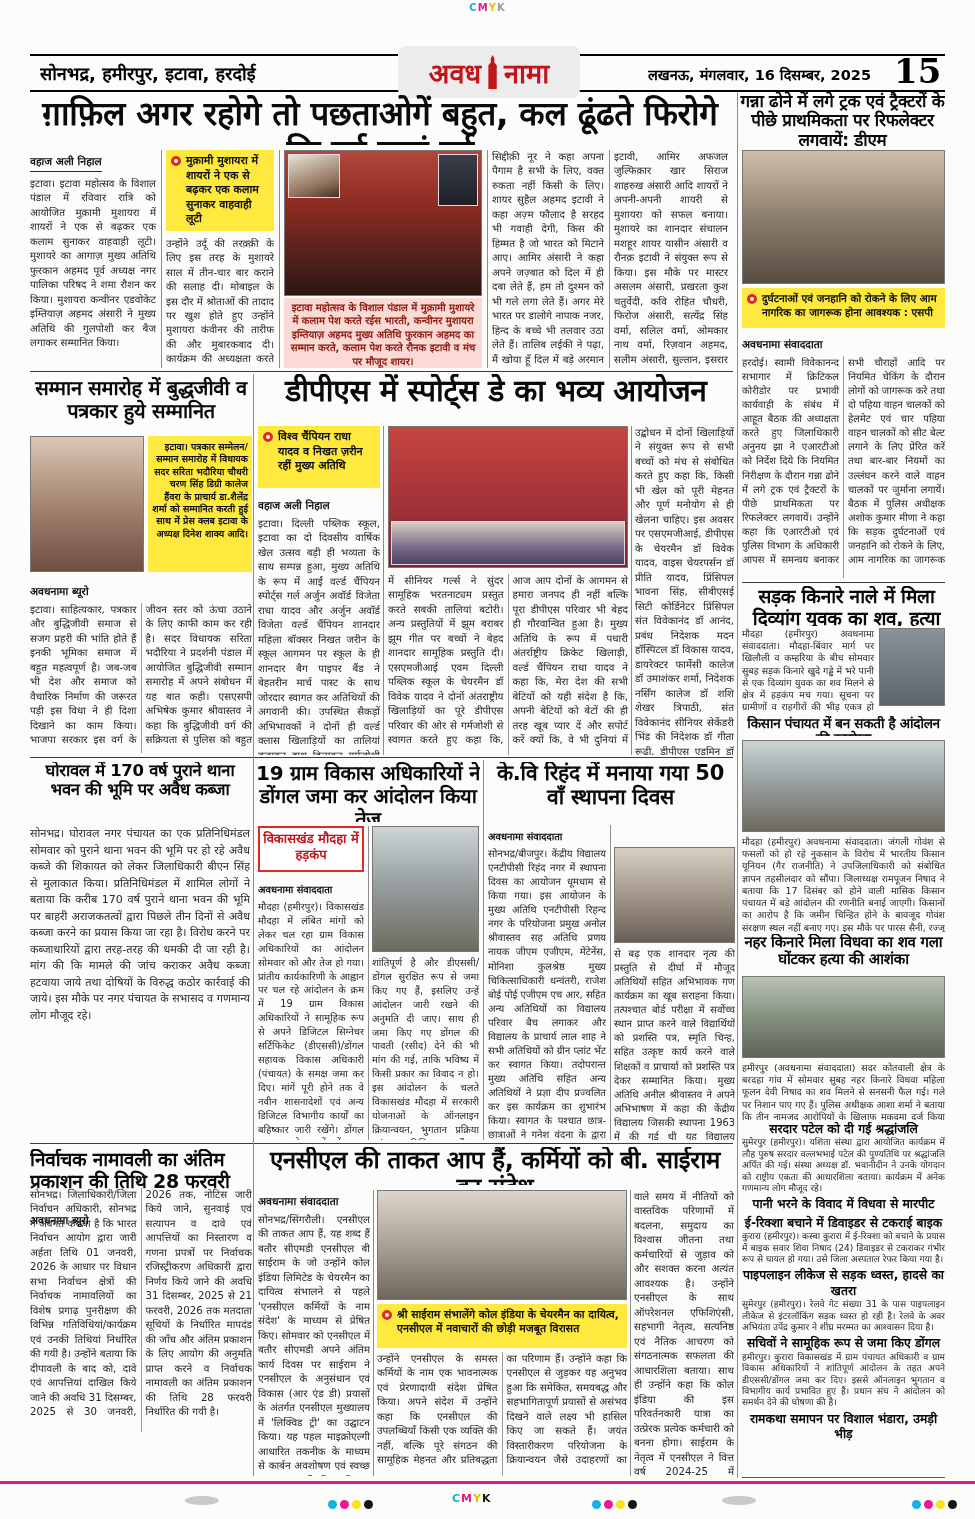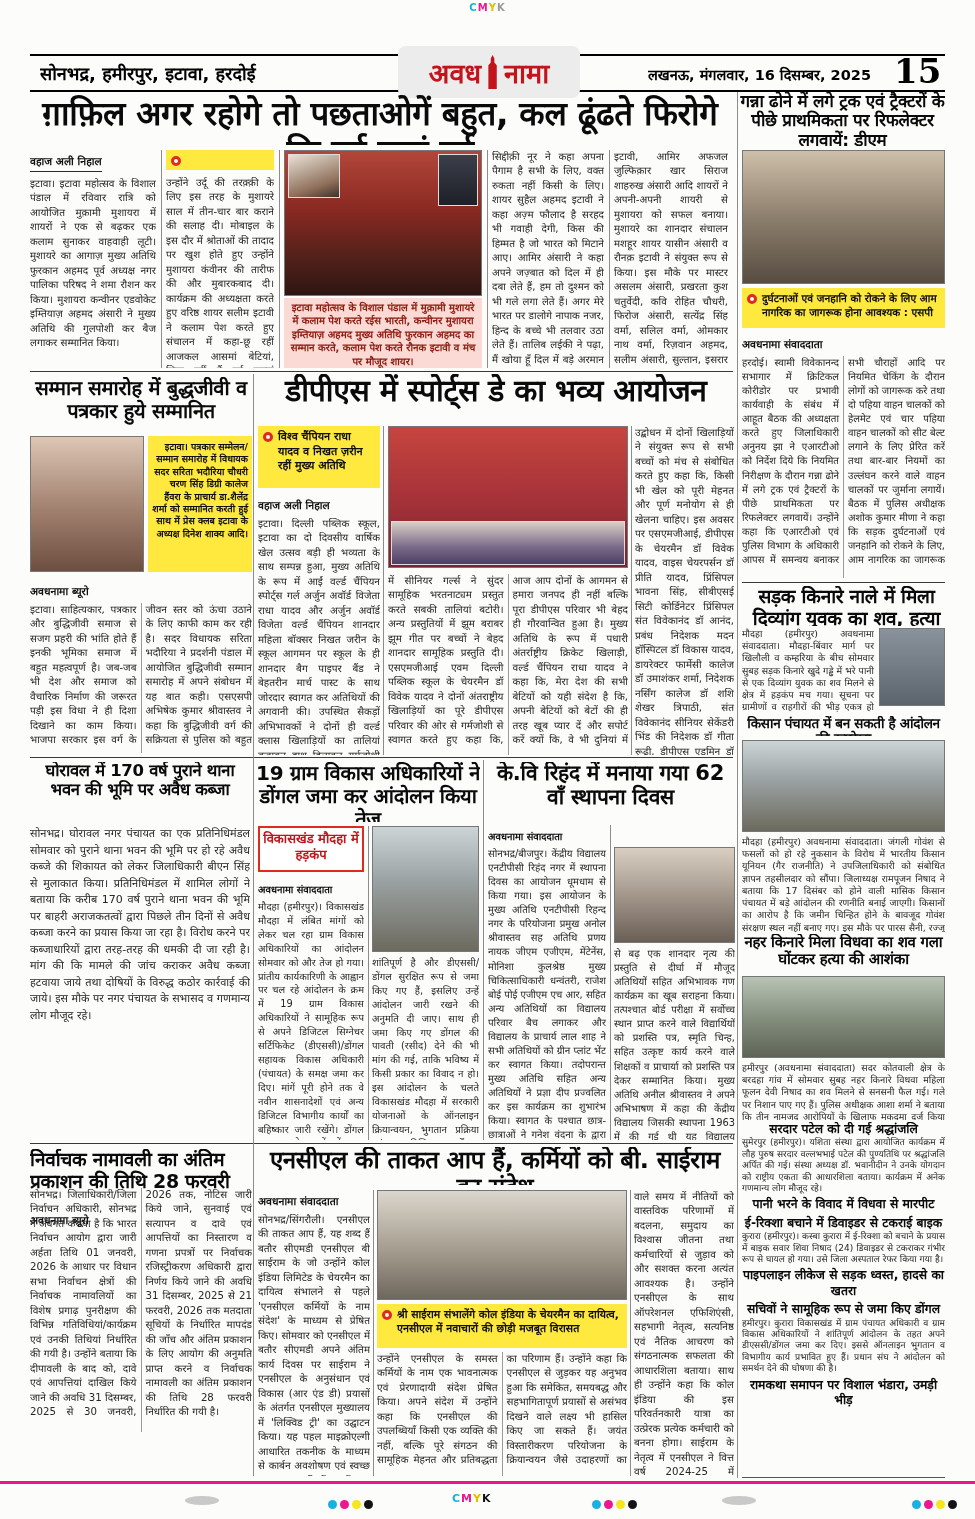--- a/index.html
+++ b/index.html
@@ -55,20 +55,21 @@
 <div class="abs h" style="left:30px;top:95px;width:700px;height:50px;font-size:33px">ग़ाफ़िल अगर रहोगे तो पछताओगें बहुत, कल ढूंढते फिरोगे कि उर्दू कहां गई</div>
 
 <div class="abs" style="left:30px;top:150px;width:126px;height:218px">
   <div class="byline">वहाज अली निहाल</div>
   <div class="bt" style="margin-top:5px">इटावा। इटावा महोत्सव के विशाल पंडाल में रविवार रात्रि को आयोजित मुक़ामी मुशायरा में शायरों ने एक से बढ़कर एक कलाम सुनाकर वाहवाही लूटी। मुशायरे का आगाज़ मुख्य अतिथि फुरकान अहमद पूर्व अध्यक्ष नगर पालिका परिषद ने शमा रौशन कर किया। मुशायरा कन्वीनर एडवोकेट इम्तियाज़ अहमद अंसारी ने मुख्य अतिथि की गुलपोशी कर बैज लगाकर सम्मानित किया।</div>
 </div>
 <div class="vr" style="left:161px;top:150px;height:218px"></div>
 <div class="abs" style="left:166px;top:150px;width:108px;height:218px">
   <div class="ybox">
     <span class="ring"></span>
+    <span class="t">मुक़ामी मुशायरा में शायरों ने एक से बढ़कर एक कलाम सुनाकर वाहवाही लूटी</span>
   </div>
   <div class="bt" style="margin-top:6px">उन्होंने उर्दू की तरक़्क़ी के लिए इस तरह के मुशायरे साल में तीन-चार बार कराने की सलाह दी। मोबाइल के इस दौर में श्रोताओं की तादाद पर खुश होते हुए उन्होंने मुशायरा कंवीनर की तारीफ की और मुबारकबाद दी। कार्यक्रम की अध्यक्षता करते हुए वरिष्ठ शायर सलीम इटावी ने कलाम पेश करते हुए संचालन में कहा-छू रहीं आजकल आसमां बेटियां, लिख रहीं हैं नई दास्तां बेटियां। संचालन करते हुए शायर यासीन अंसारी ने कहा हार जाओ तो पूछता है कौन, जीत पर सब बधाई देते हैं। संयुक्त रूप से संचालन</div>
 </div>
 <div class="vr" style="left:279px;top:150px;height:218px"></div>
 <div class="abs photo ph-stage" style="left:284px;top:150px;width:198px;height:146px">
   <div class="inset" style="left:3px;top:3px;width:52px;height:44px;background:linear-gradient(160deg,#e8e2d6,#8f6f5a 70%,#40302a)"></div>
   <div class="inset" style="right:3px;top:3px;width:40px;height:52px;background:linear-gradient(180deg,#3c3f4a,#1d2027)"></div>
 </div>
 <div class="abs pink" style="left:284px;top:298px;width:198px;height:70px">इटावा महोत्सव के विशाल पंडाल में मुक़ामी मुशायरे में कलाम पेश करते रईस भारती, कन्वीनर मुशायरा इम्तियाज़ अहमद मुख्य अतिथि फुरकान अहमद का सम्मान करते, कलाम पेश करते रौनक इटावी व मंच पर मौजूद शायर।</div>
 <div class="vr" style="left:487px;top:150px;height:218px"></div>
@@ -131,21 +132,21 @@
 <div class="abs h" style="left:256px;top:762px;width:224px;height:60px;font-size:20px">19 ग्राम विकास अधिकारियों ने डोंगल जमा कर आंदोलन किया तेज</div>
 <div class="abs redbox" style="left:258px;top:826px;width:106px;height:46px">विकासखंड मौदहा में हड़कंप</div>
 <div class="abs" style="left:258px;top:878px;width:106px;height:19px">
   <span class="byline" style="font-size:9.8px">अवधनामा संवाददाता</span>
 </div>
 <div class="abs bt" style="left:258px;top:900px;width:106px;height:240px;font-size:9.8px">मौदहा (हमीरपुर)। विकासखंड मौदहा में लंबित मांगों को लेकर चल रहा ग्राम विकास अधिकारियों का आंदोलन सोमवार को और तेज हो गया। प्रांतीय कार्यकारिणी के आह्वान पर चल रहे आंदोलन के क्रम में 19 ग्राम विकास अधिकारियों ने सामूहिक रूप से अपने डिजिटल सिग्नेचर सर्टिफिकेट (डीएससी)/डोंगल सहायक विकास अधिकारी (पंचायत) के समक्ष जमा कर दिए। मांगें पूरी होने तक वे नवीन शासनादेशों एवं अन्य डिजिटल विभागीय कार्यों का बहिष्कार जारी रखेंगे। डोंगल जमा करने वालों में ग्राम विकास अधिकारी नीतेश कुमार सिंह, उपेन्द्रनाथ पाण्डेय, प्रियंका देवी, भूपेन्द्र, हरीबाबू, अरविन्द सोनी, बीरेंद्र पाल, अरविन्द पाल, नीरज पटेल, शिवमूर्ति सिंह, हरिश्चंद्र, स्वाती, विनोद वर्मा, राजू सिंह, निशाचन्द, दिगम्बर सिंह, बृजेश शुक्ला, अरविन्द यादव एवं भगवान प्रसाद शामिल रहे। ग्राम विकास अधिकारियों ने सहायक विकास अधिकारी (पंचायत) से अनुरोध किया कि चूंकि आंदोलन पूरी तरह</div>
 <div class="vr" style="left:368px;top:826px;height:314px"></div>
 <div class="abs photo ph-out" style="left:372px;top:826px;width:107px;height:126px"></div>
 <div class="abs bt" style="left:372px;top:956px;width:107px;height:184px;font-size:9.8px">शांतिपूर्ण है और डीएससी/डोंगल सुरक्षित रूप से जमा किए गए हैं, इसलिए उन्हें आंदोलन जारी रखने की अनुमति दी जाए। साथ ही जमा किए गए डोंगल की पावती (रसीद) देने की भी मांग की गई, ताकि भविष्य में किसी प्रकार का विवाद न हो। इस आंदोलन के चलते विकासखंड मौदहा में सरकारी योजनाओं के ऑनलाइन क्रियान्वयन, भुगतान प्रक्रिया एवं अन्य डिजिटल कार्यों पर व्यापक असर पड़ने की संभावना जताई जा रही है। सूचनार्थ इसकी प्रतिलिपि खंड विकास अधिकारी मौदहा को भी प्रेषित की गई है।</div>
 
-<div class="abs h" style="left:486px;top:762px;width:249px;height:60px;font-size:21px">के.वि रिहंद में मनाया गया 62 वाँ स्थापना दिवस</div>
+<div class="abs h" style="left:486px;top:762px;width:249px;height:60px;font-size:21px">के.वि रिहंद में मनाया गया 50 वाँ स्थापना दिवस</div>
 <div class="abs" style="left:488px;top:825px;width:120px;height:19px">
   <span class="byline" style="font-size:9.8px">अवधनामा संवाददाता</span>
 </div>
 <div class="abs bt" style="left:488px;top:847px;width:118px;height:293px;font-size:9.9px">सोनभद्र/बीजपुर। केंद्रीय विद्यालय एनटीपीसी रिहंद नगर में स्थापना दिवस का आयोजन धूमधाम से किया गया। इस आयोजन के मुख्य अतिथि एनटीपीसी रिहन्द नगर के परियोजना प्रमुख अनोल श्रीवास्तव सह अतिथि प्रणय नायक जीएम एजीएम, मेंटेनेंस, मोनिशा कुलश्रेष्ठ मुख्य चिकित्साधिकारी धन्वंतरी, राजेश बोई पोई एजीएम एच आर, सहित अन्य अतिथियों का विद्यालय परिवार बैच लगाकर और विद्यालय के प्राचार्य लाल शाह ने सभी अतिथियों को ग्रीन प्लांट भेंट कर स्वागत किया। तदोपरान्त मुख्य अतिथि सहित अन्य अतिथियों ने प्रज्ञा दीप प्रज्वलित कर इस कार्यक्रम का शुभारंभ किया। स्वागत के पश्चात छात्र-छात्राओं ने गनेश वंदना के द्वारा कार्यक्रम का शुभारंभ किया। इस आयोजन में सांस्कृतिक कार्यक्रम के अलावा केंद्रीय विद्यालय संगठन से संबंधित जानकारी को नुक्कड़ नाटक, स्वागत गीत, समूह गान, नृत्य हरियानवी, लोक नृत्य, एकल नृत्य, दक्षिण भारती नृत्य, पंजाबी सहित एक</div>
 <div class="vr" style="left:610px;top:825px;height:315px"></div>
 <div class="abs photo ph-kv" style="left:614px;top:847px;width:121px;height:96px"></div>
 <div class="abs bt" style="left:614px;top:947px;width:121px;height:193px;font-size:9.9px">से बढ़ एक शानदार नृत्य की प्रस्तुति से दीर्घा में मौजूद अतिथियों सहित अभिभावक गण कार्यक्रम का खूब सराहना किया। तत्पश्चात बोर्ड परीक्षा में सर्वोच्च स्थान प्राप्त करने वाले विद्यार्थियों को प्रशस्ति पत्र, स्मृति चिन्ह, सहित उत्कृष्ट कार्य करने वाले शिक्षकों व प्राचार्या को प्रशस्ति पत्र देकर सम्मानित किया। मुख्य अतिथि अनील श्रीवास्तव ने अपने अभिभाषण में कहा की केंद्रीय विद्यालय जिसकी स्थापना 1963 में की गई थी यह विद्यालय उत्तरोत्तर प्रगति की ओर शिक्षकों की मेहनत से विद्यार्थियों में शिक्षा, खेलकूद, एन सी सी, सांस्कृतिक कार्यक्रमों सहित अन्य गतिविधियों में दीन प्रतिदिन नई ऊंचाई की ओर अग्रसर है। कार्यक्रम के अंत में आए हुए अतिथियों का अनुराग प्रकाश ने धन्यवाद ज्ञापित कर आभार प्रकट किया।</div>
 
 <div class="abs h" style="left:255px;top:1147px;width:480px;height:38px;font-size:24px">एनसीएल की ताकत आप हैं, कर्मियों को बी. साईराम का संदेश</div>
 <div class="abs" style="left:258px;top:1190px;width:112px;height:20px">
@@ -200,20 +201,21 @@
     </div>
     <div class="brief">
       <div class="bh">पानी भरने के विवाद में विधवा से मारपीट</div>
     </div>
     <div class="brief">
       <div class="bh">ई-रिक्शा बचाने में डिवाइडर से टकराई बाइक</div>
       <div class="bb">कुरारा (हमीरपुर)। कस्बा कुरारा में ई-रिक्शा को बचाने के प्रयास में बाइक सवार शिवा निषाद (24) डिवाइडर से टकराकर गंभीर रूप से घायल हो गया। उसे जिला अस्पताल रेफर किया गया है।</div>
     </div>
     <div class="brief">
       <div class="bh">पाइपलाइन लीकेज से सड़क ध्वस्त, हादसे का खतरा</div>
+      <div class="bb">सुमेरपुर (हमीरपुर)। रेलवे गेट संख्या 31 के पास पाइपलाइन लीकेज से इंटरलॉकिंग सड़क ध्वस्त हो रही है। रेलवे के अवर अभियंता उपेंद्र कुमार ने शीघ्र मरम्मत का आश्वासन दिया है।</div>
     </div>
     <div class="brief">
       <div class="bh">सचिवों ने सामूहिक रूप से जमा किए डोंगल</div>
       <div class="bb">हमीरपुर। कुरारा विकासखंड में ग्राम पंचायत अधिकारी व ग्राम विकास अधिकारियों ने शांतिपूर्ण आंदोलन के तहत अपने डीएससी/डोंगल जमा कर दिए। इससे ऑनलाइन भुगतान व विभागीय कार्य प्रभावित हुए हैं। प्रधान संघ ने आंदोलन को समर्थन देने की घोषणा की है।</div>
     </div>
     <div class="brief">
       <div class="bh">रामकथा समापन पर विशाल भंडारा, उमड़ी भीड़</div>
     </div>
   </div>
 

